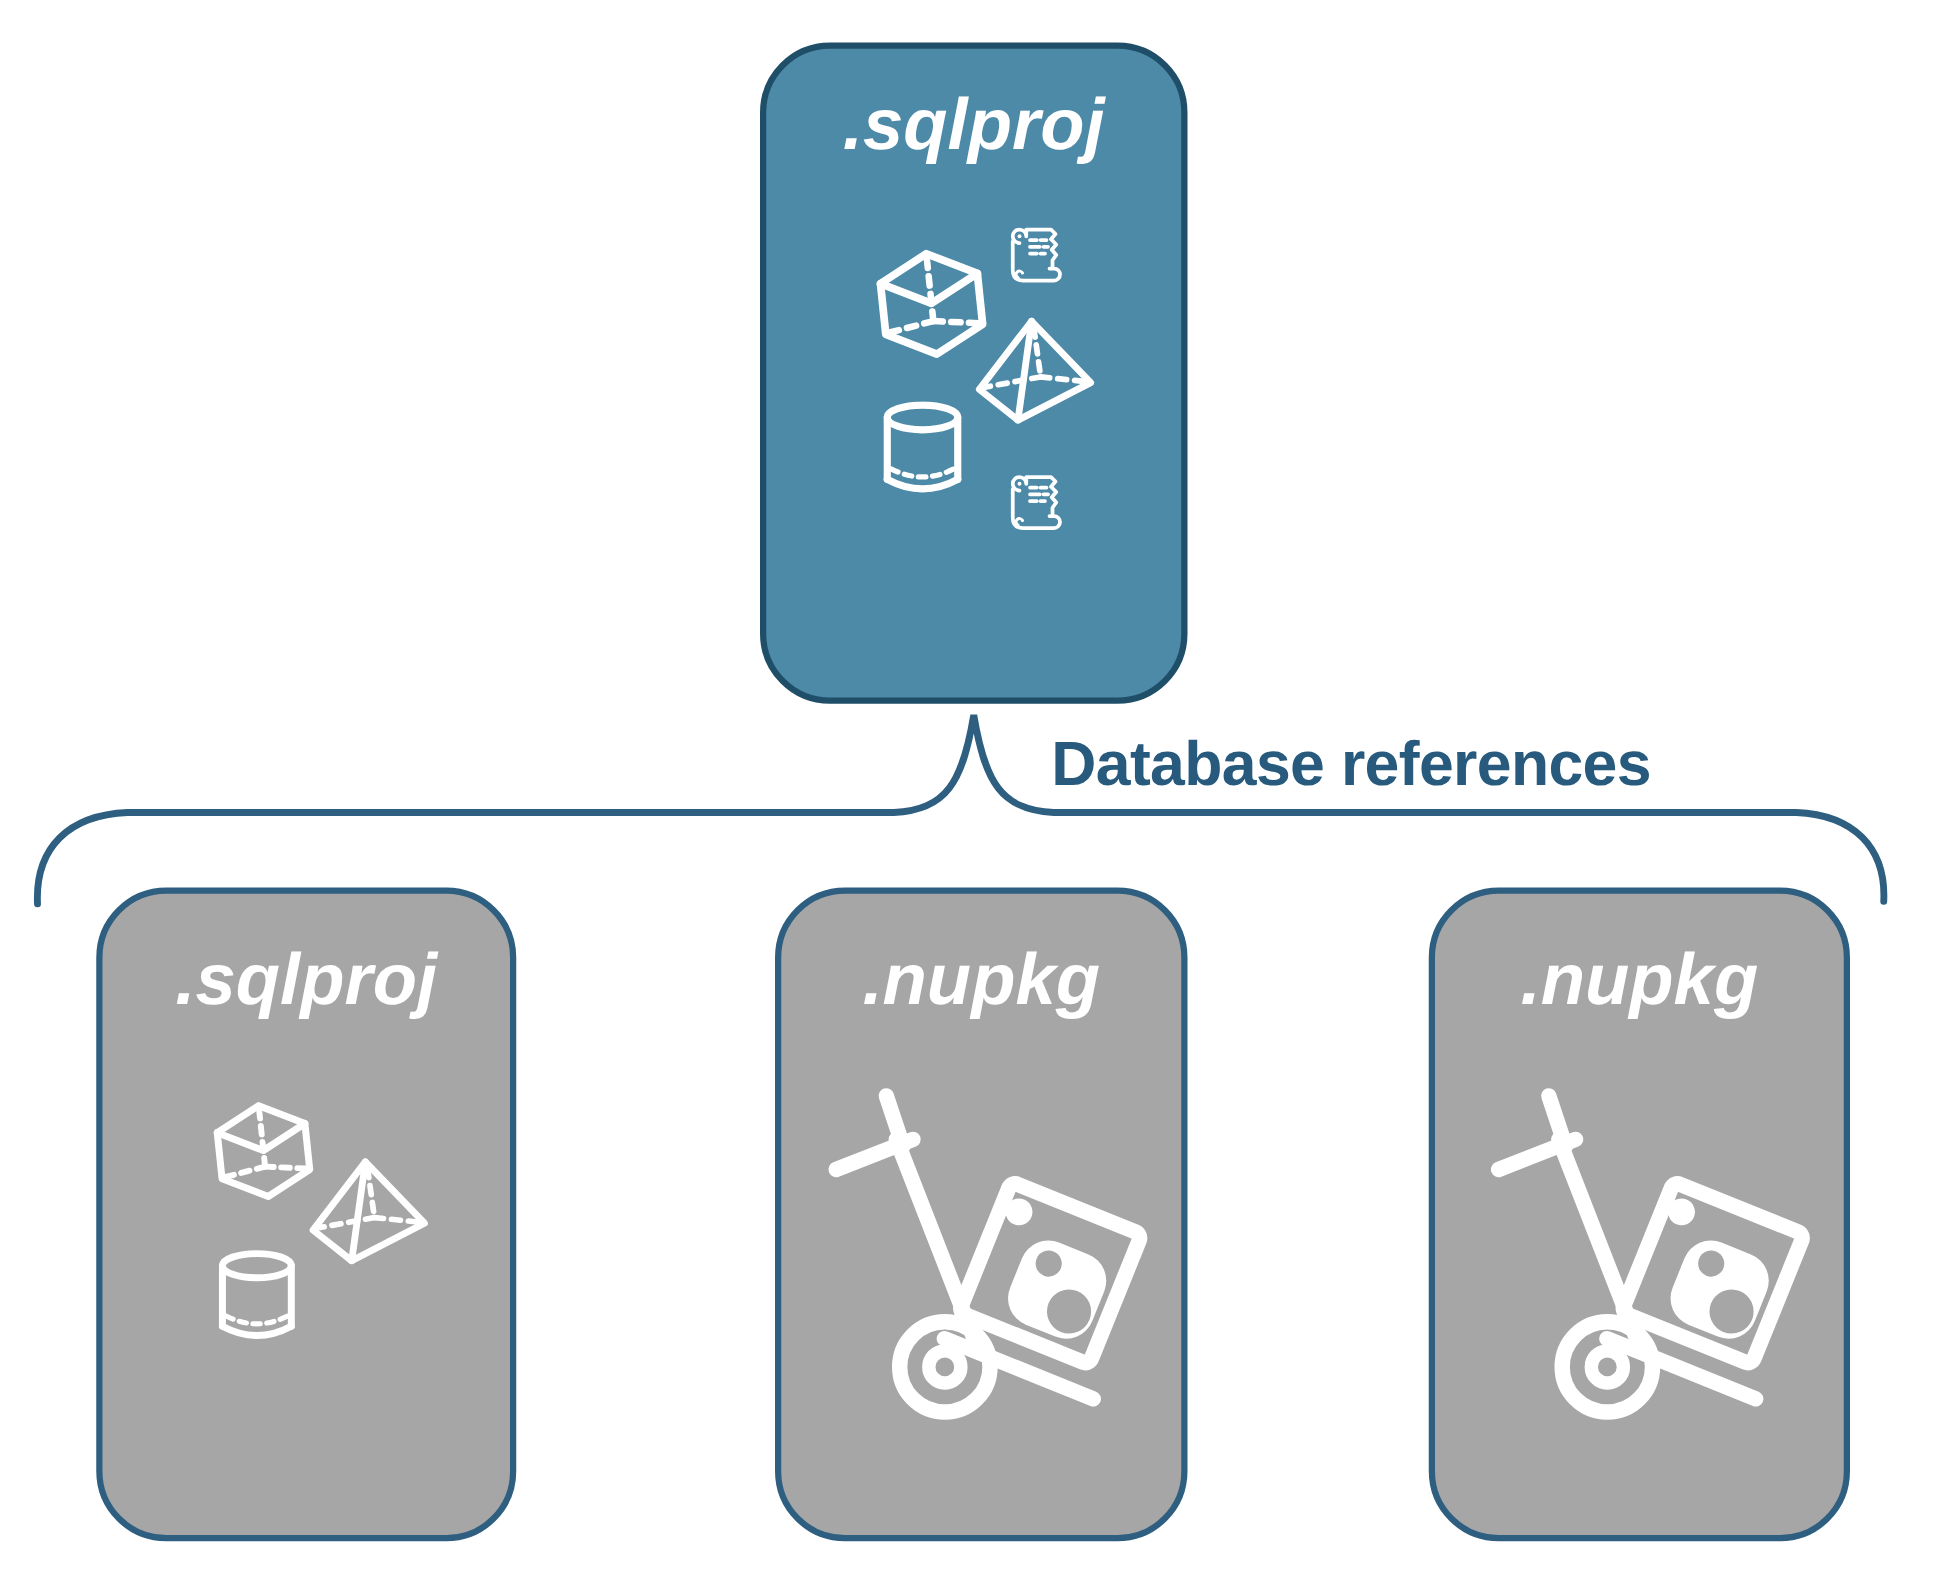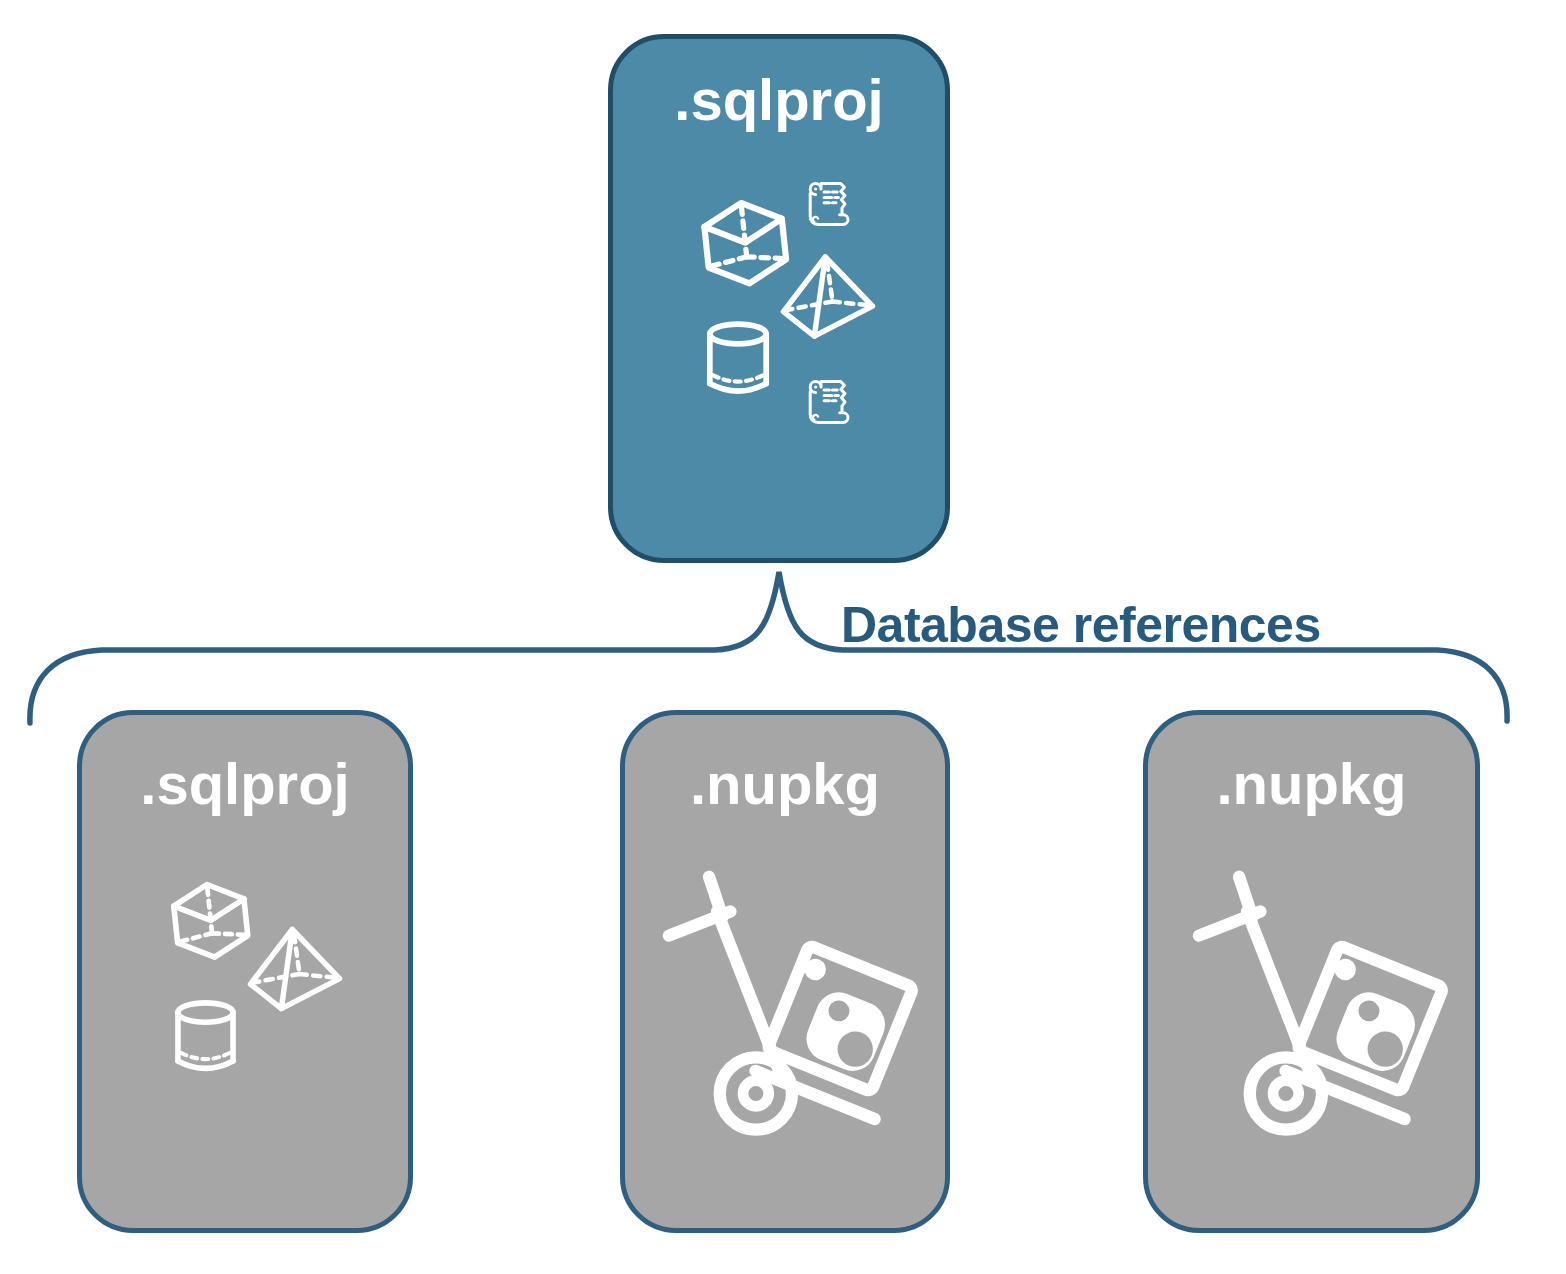--- a/index.html
+++ b/index.html
@@ -1,38 +1,38 @@
 <!DOCTYPE html>
 <html style="--root_fill: #4c8aa8; --root_border: #1f4e68; --child_fill: #a6a6a6; --child_border: #2e5f80; --connector: #2e5f80; --connector_label: #275a7c; --icon: #ffffff;"><head>
 <meta charset="utf-8">
 <style>
   html,body{margin:0;padding:0;background:#ffffff;}
   .canvas{
     position:relative;width:1566px;height:1274px;background:#ffffff;overflow:hidden;
     font-family:"Liberation Sans", sans-serif;
   }
-  .node{position:absolute;border-radius:56px;box-sizing:border-box;border:5px solid;}
+  .node{position:absolute;border-radius:56px;box-sizing:border-box;border:5px solid;font-style:italic;}
   .node-root{left:608px;top:34px;width:342px;height:529px;
     background:var(--root_fill);border-color:var(--root_border);}
   .node-child{width:336px;height:523px;top:710px;
     background:var(--child_fill);border-color:var(--child_border);}
   .node-child.c0{left:77px;}
   .node-child.c1{left:620px;width:330px;}
   .node-child.c2{left:1143px;width:337px;}
   .node-title{
     margin-top:32px;text-align:center;color:#ffffff;font-size:58px;font-weight:700;
     letter-spacing:0px;line-height:1;
   }
   .node-child .node-title{margin-top:40px;}
   .icon{position:absolute;overflow:visible;}
   .brace{position:absolute;left:0;top:0;pointer-events:none;}
   .connector-label{
     position:absolute;left:841px;top:584px;width:480px;
     color:var(--connector_label);font-size:50px;font-weight:700;line-height:1.1;
-    letter-spacing:-0.5px;white-space:nowrap;margin-top:14px;
+    letter-spacing:-0.5px;white-space:nowrap;
   }
   svg .wh{stroke:var(--icon);fill:none;stroke-linecap:round;stroke-linejoin:round;}
   svg .dash{stroke-dasharray:8 7;}
 </style>
 </head>
 <body>
 
 <svg width="0" height="0" style="position:absolute" aria-hidden="true">
   <defs>
     <symbol id="sym-cube" viewBox="0 0 100 100">

